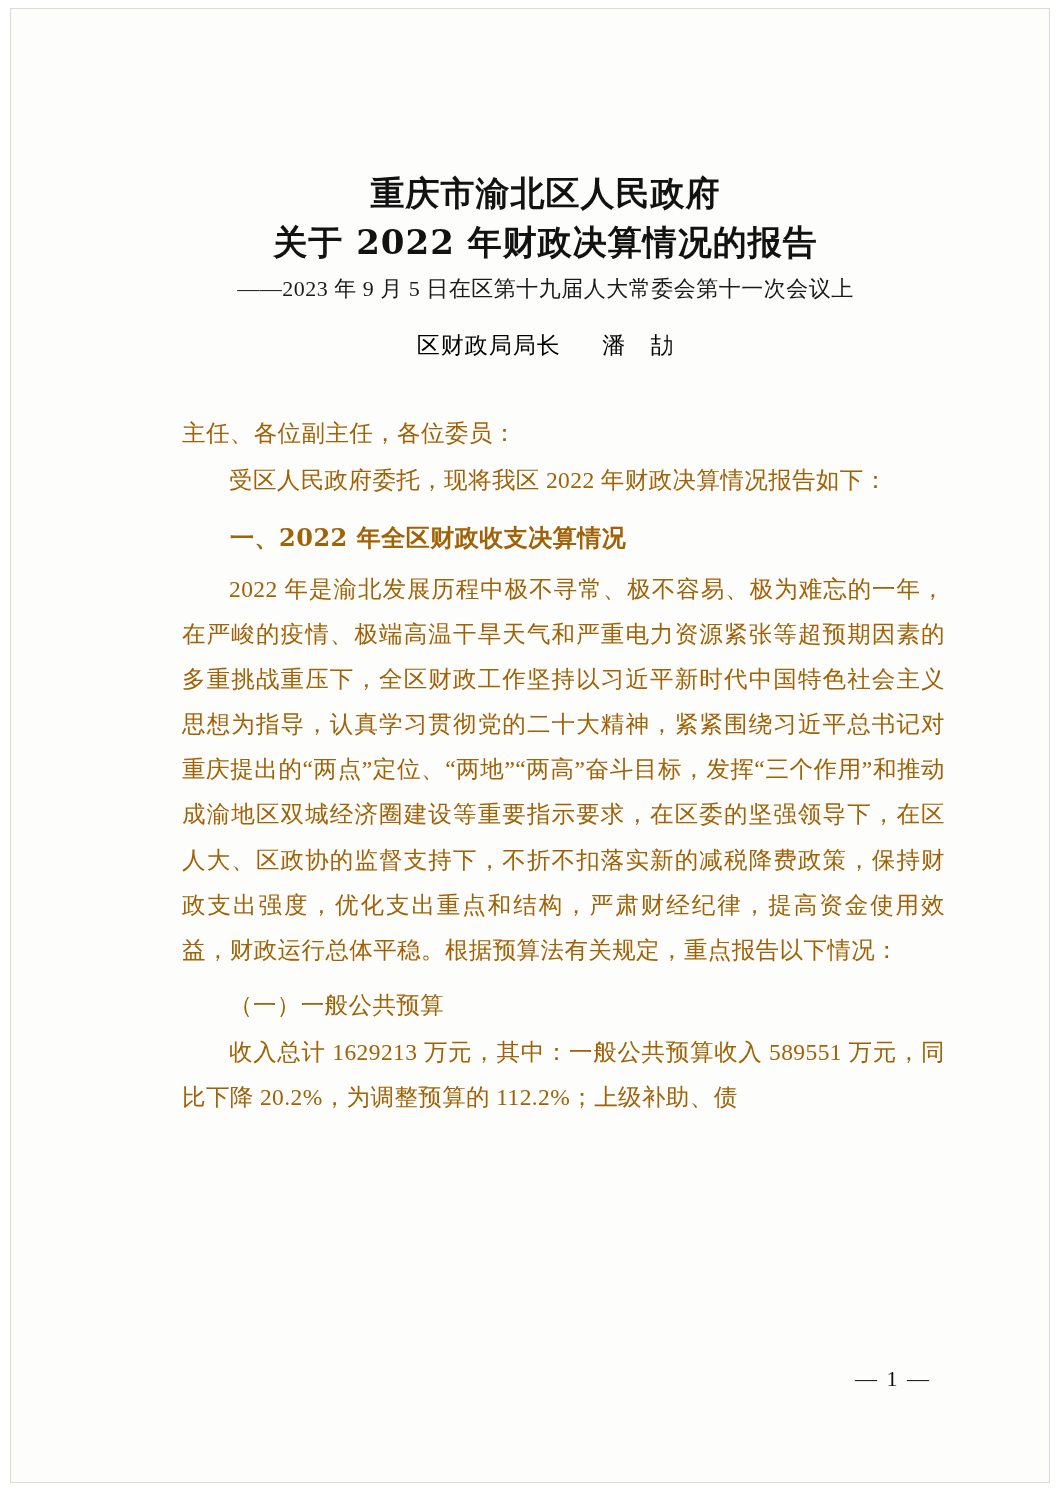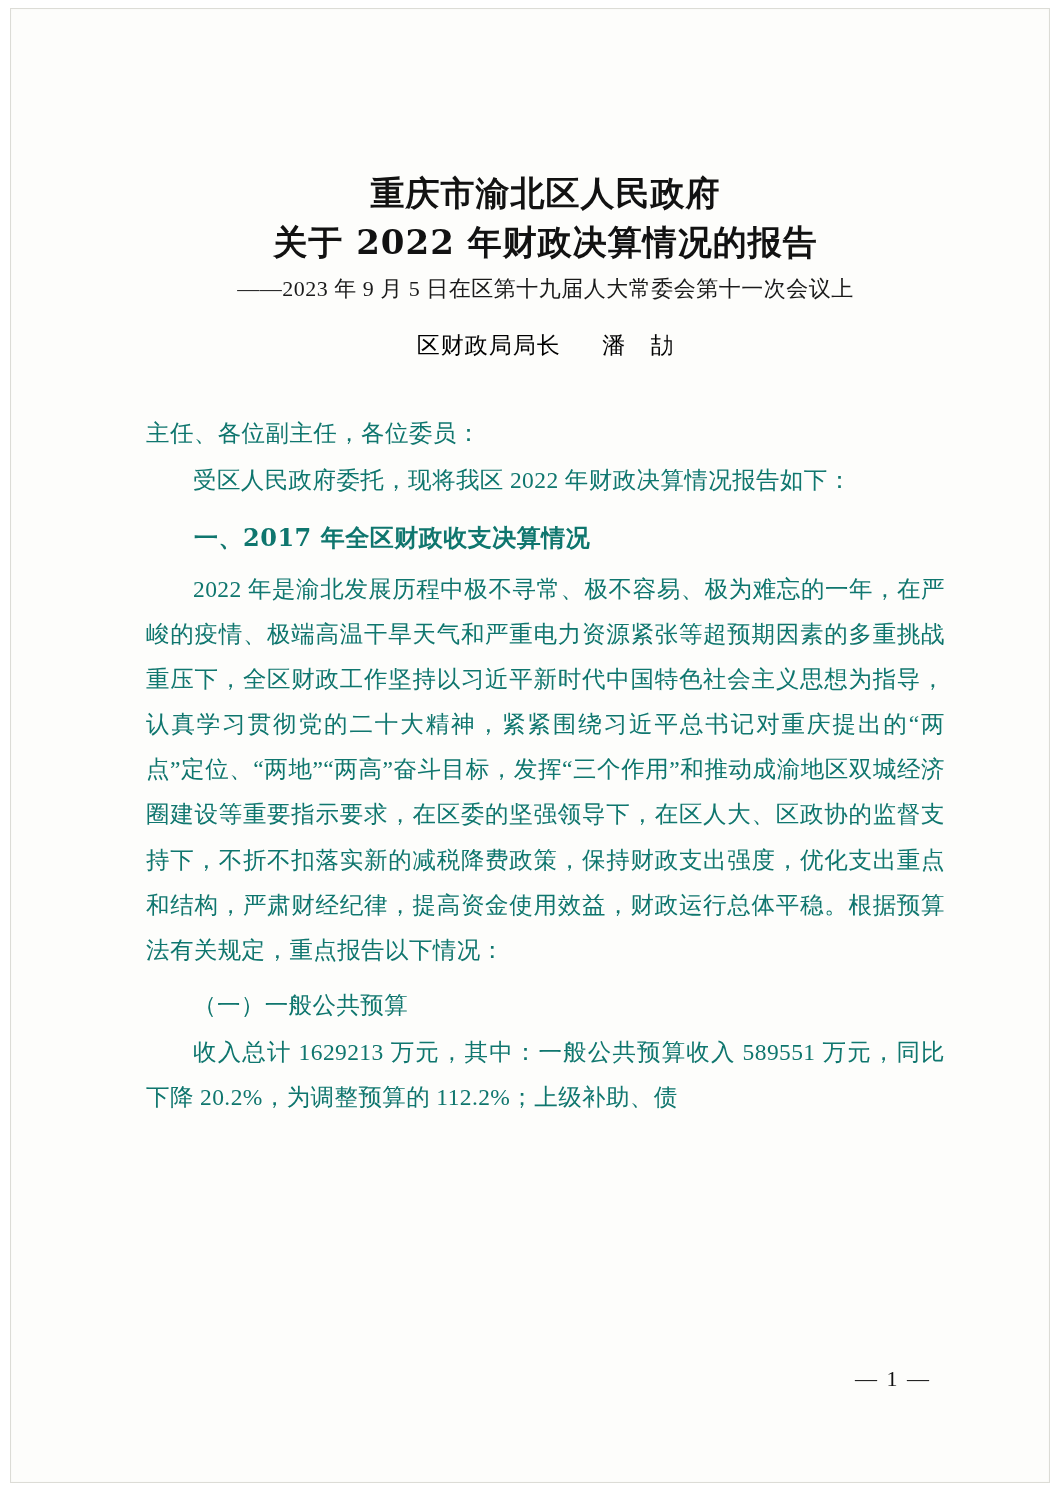--- a/index.html
+++ b/index.html
@@ -65,24 +65,25 @@
     font-family: "Liberation Serif", serif;
   }
   .byline .name-gap {
     display: inline-block;
     width: 28px;
   }
   .body-block {
     margin-top: 50px;
     font-size: 23.5px;
     line-height: 1.92;
-    color: #0f766e;
+    color: #a16207;
     text-align: justify;
     text-justify: inter-ideograph;
     letter-spacing: 0.4px;
+    margin-left: 36px;
   }
   .p {
     margin: 0 0 2px 0;
     text-indent: 2em;
     text-align: justify;
   }
   .p.no-indent {
     text-indent: 0;
   }
   .section-heading {
@@ -128,21 +129,21 @@
         <span class="name-gap"></span>
         <span>潘　劼</span>
       </div>
 
       <div class="body-block">
 
         <p class="p no-indent">主任、各位副主任，各位委员：</p>
 
         <p class="p">受区人民政府委托，现将我区 2022 年财政决算情况报告如下：</p>
 
-        <p class="section-heading">一、2017 年全区财政收支决算情况</p>
+        <p class="section-heading">一、2022 年全区财政收支决算情况</p>
 
         <p class="p">2022 年是渝北发展历程中极不寻常、极不容易、极为难忘的一年，在严峻的疫情、极端高温干旱天气和严重电力资源紧张等超预期因素的多重挑战重压下，全区财政工作坚持以习近平新时代中国特色社会主义思想为指导，认真学习贯彻党的二十大精神，紧紧围绕习近平总书记对重庆提出的“两点”定位、“两地”“两高”奋斗目标，发挥“三个作用”和推动成渝地区双城经济圈建设等重要指示要求，在区委的坚强领导下，在区人大、区政协的监督支持下，不折不扣落实新的减税降费政策，保持财政支出强度，优化支出重点和结构，严肃财经纪律，提高资金使用效益，财政运行总体平稳。根据预算法有关规定，重点报告以下情况：</p>
 
         <p class="sub-heading">（一）一般公共预算</p>
 
         <p class="p">收入总计 1629213 万元，其中：一般公共预算收入 589551 万元，同比下降 20.2%，为调整预算的 112.2%；上级补助、债</p>
 
       </div>
     </div>
 

